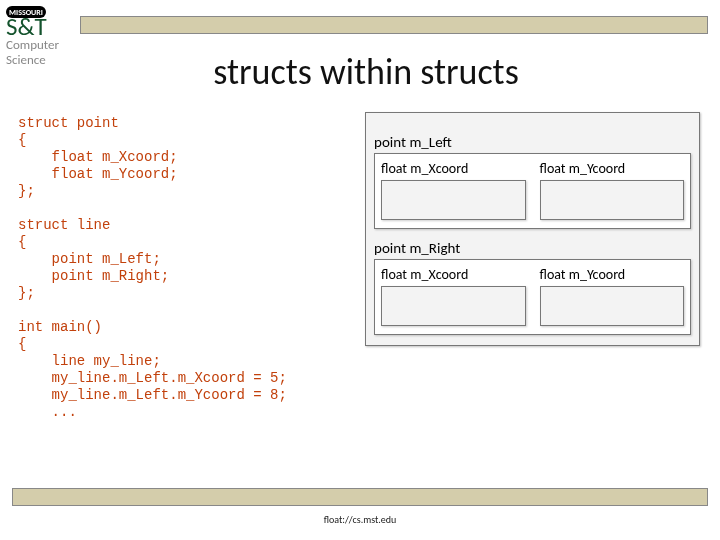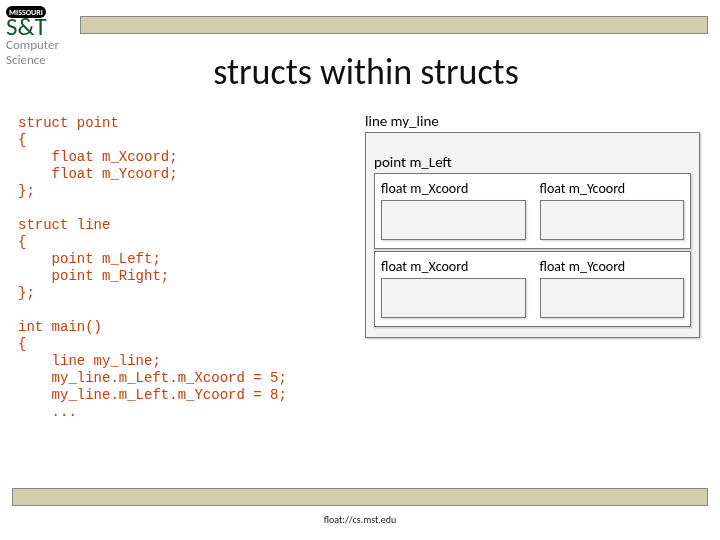--- a/index.html
+++ b/index.html
@@ -152,37 +152,37 @@
 };
 
 int main()
 {
     line my_line;
     my_line.m_Left.m_Xcoord = 5;
     my_line.m_Left.m_Ycoord = 8;
     ...</div>
 
 <div class="diagram">
-  <div class="label">line my_line</div>
   <div class="outerbox">
 
     <div class="label">point m_Left</div>
     <div class="innerbox">
       <div class="floatrow">
         <div class="floatcol">
           <div class="floatlabel">float m_Xcoord</div>
           <div class="floatbox"></div>
         </div>
         <div class="floatcol">
           <div class="floatlabel">float m_Ycoord</div>
           <div class="floatbox"></div>
         </div>
       </div>
     </div>
 
+    <div class="label second-inner-label">point m_Right</div>
     <div class="innerbox">
       <div class="floatrow">
         <div class="floatcol">
           <div class="floatlabel">float m_Xcoord</div>
           <div class="floatbox"></div>
         </div>
         <div class="floatcol">
           <div class="floatlabel">float m_Ycoord</div>
           <div class="floatbox"></div>
         </div>

